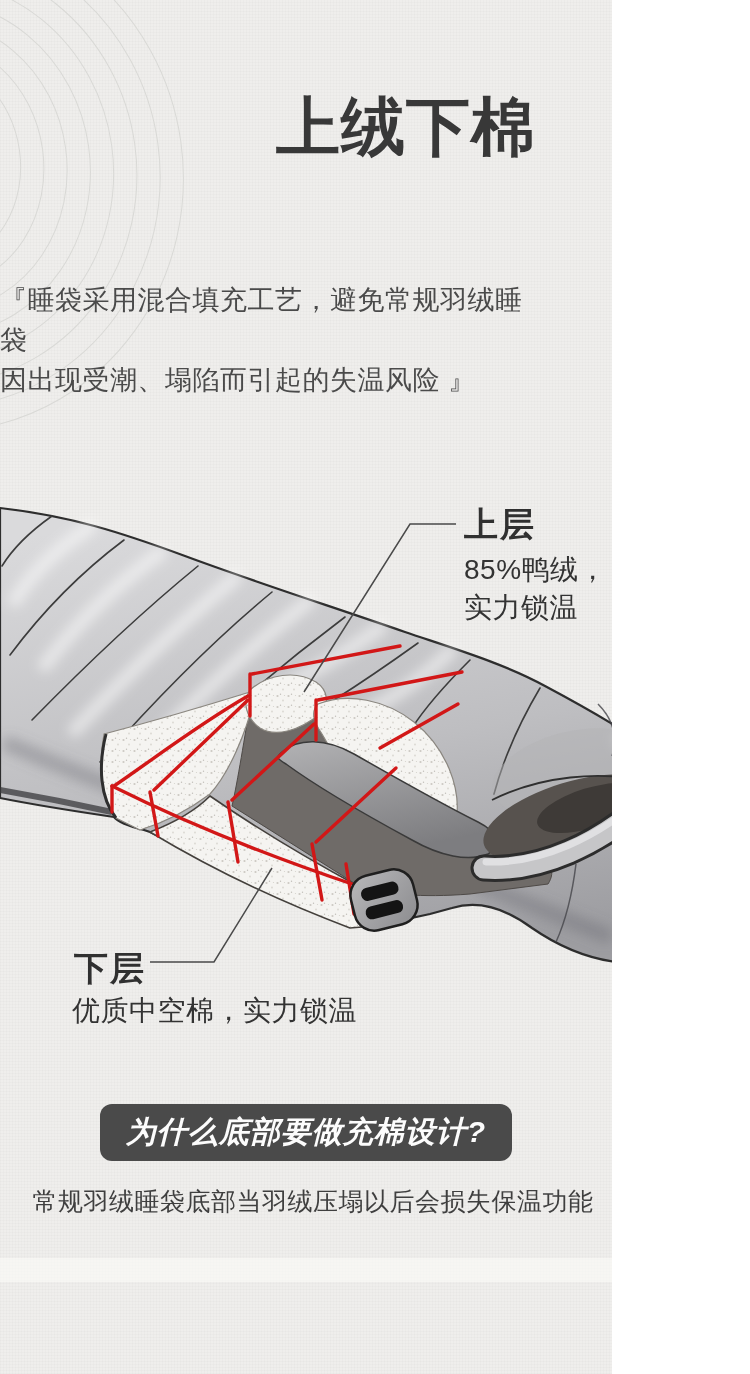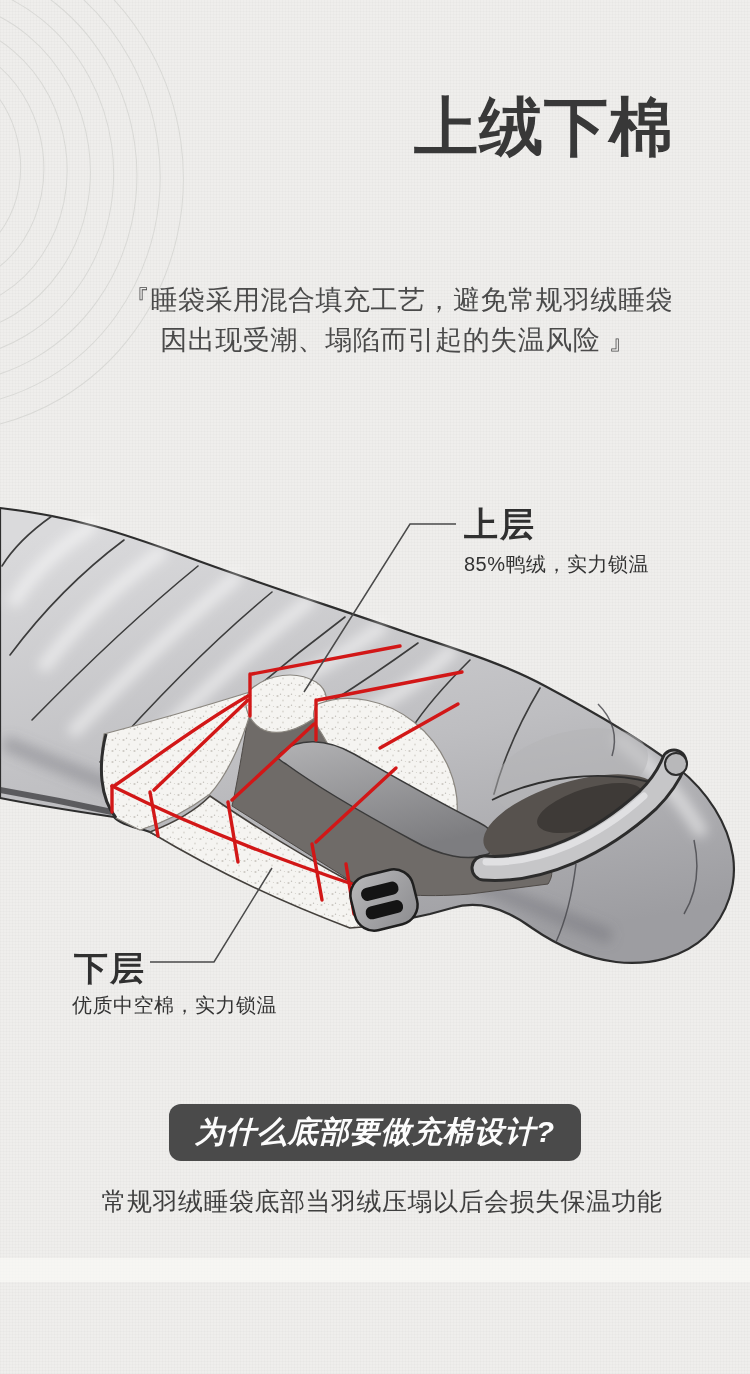--- a/index.html
+++ b/index.html
@@ -3,39 +3,39 @@
 <meta charset="utf-8">
 <style>
   :root{
     --cut-line-red:#d21717;
     --interior-dark:#6f6b68;
     --shell-gray:#c9c9cb;
     --outline:#2d2d2d;
   }
   html,body{margin:0;padding:0;}
   .page{
-    position:relative;width:750px;height:1374px;overflow:hidden;
+    position:relative;width:612px;height:1374px;overflow:hidden;
     background-color:#efeeec;
     background-image:
       repeating-linear-gradient(0deg, rgba(0,0,0,.016) 0 1px, transparent 1px 3px),
       repeating-linear-gradient(90deg, rgba(0,0,0,.016) 0 1px, transparent 1px 3px);
     font-family:"Liberation Sans", sans-serif;
     color:#353535;
   }
   .artwork{position:absolute;left:0;top:0;}
   .headline{
     position:absolute;top:82px;right:76px;text-align:right;
     font-size:64px;font-weight:900;line-height:90px;letter-spacing:1px;color:#383838;
   }
   .subtitle{
-    position:absolute;top:280px;right:77px;text-align:center;
+    position:absolute;top:280px;right:77px;text-align:left;
     font-size:27px;line-height:40px;color:#4a4a4a;font-weight:500;letter-spacing:.5px;
   }
   .layer-label{position:absolute;font-size:34px;font-weight:700;color:#303030;letter-spacing:2px;}
-  .layer-desc{position:absolute;font-size:20px;color:#333;letter-spacing:.5px;}
+  .layer-desc{position:absolute;font-size:28px;color:#333;letter-spacing:.5px;}
   .upper-label{left:464px;top:502px;text-align:center;}
   .upper-desc{left:464px;top:551px;}
   .lower-label{left:74px;top:946px;}
   .lower-desc{left:72px;top:992px;}
   .qa-badge-row{position:absolute;left:0;right:0;top:1104px;text-align:center;font-style:italic;}
   .qa-badge{
     display:inline-block;background:#4a4a4a;color:#fcfcfc;border-radius:12px;
     padding:8px 26px;font-size:30px;font-weight:600;letter-spacing:1px;
   }
   .qa-answer{

